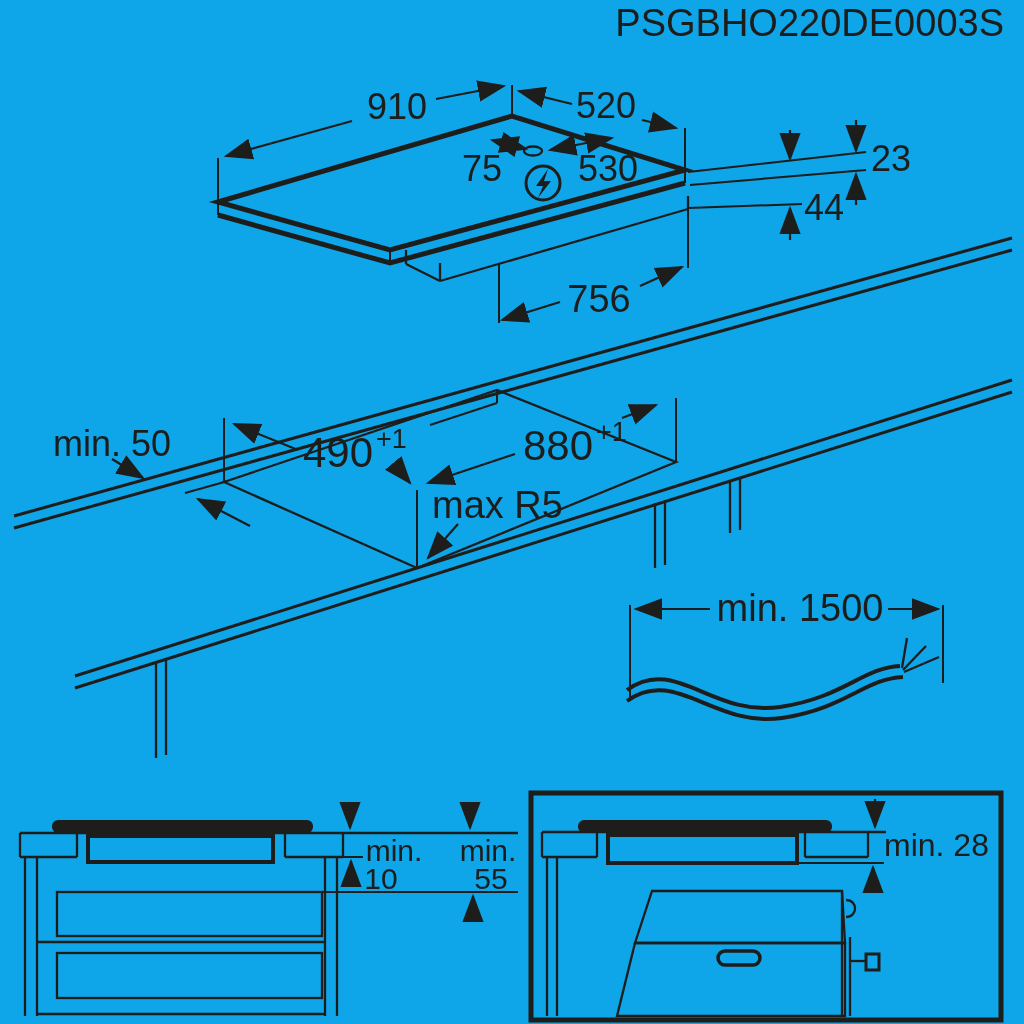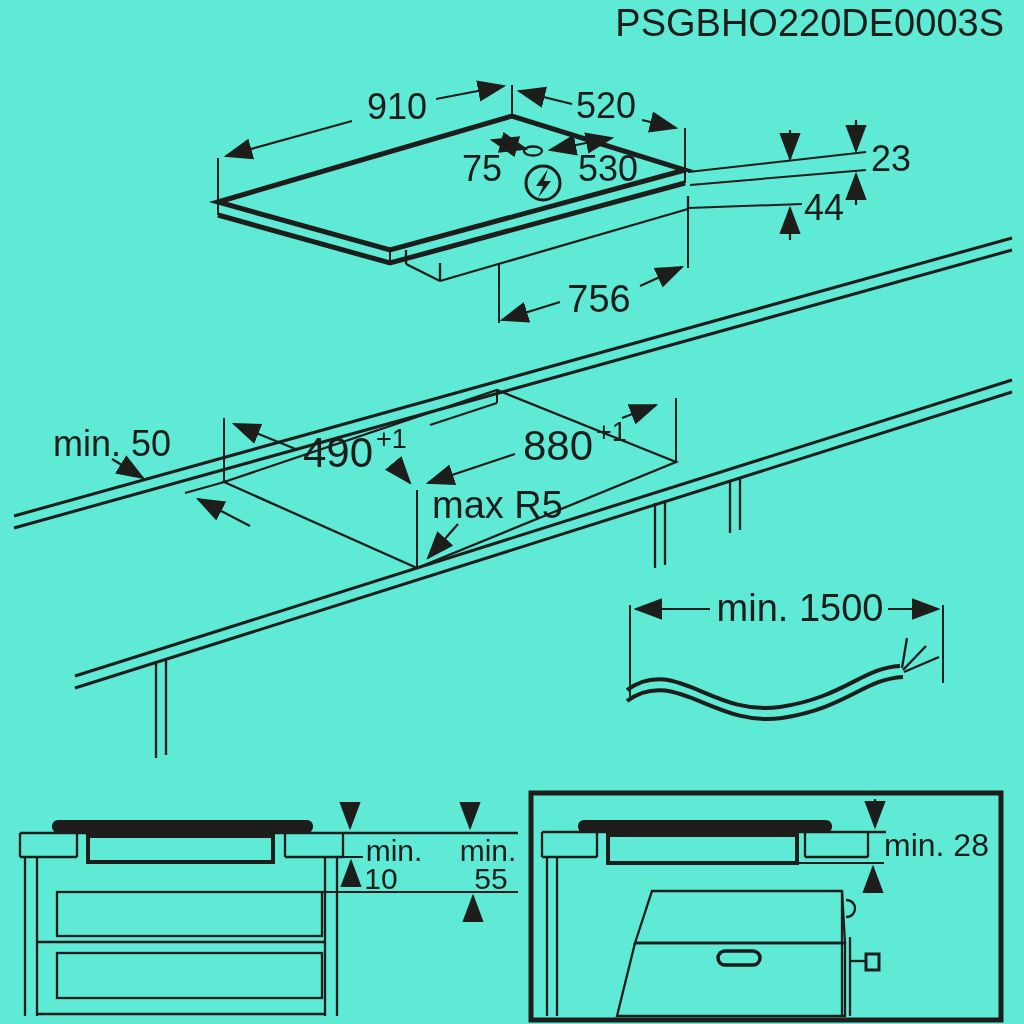--- a/index.html
+++ b/index.html
@@ -1,16 +1,16 @@
 <!DOCTYPE html>
 <html><head>
 <meta charset="utf-8">
 <style>
   html,body{margin:0;padding:0;background:#fff;}
-  .stage{width:1024px;height:1024px;position:relative;background:#5eead4;overflow:hidden;}
+  .stage{width:1024px;height:1024px;position:relative;background:#0ea5e9;overflow:hidden;}
   svg{display:block;}
   text{font-family:"Liberation Sans","DejaVu Sans",sans-serif;fill:#1d1d1b;}
   .ln{stroke:#1d1d1b;fill:none;}
   .thick{stroke-width:5;}
   .med{stroke-width:3;}
   .thin{stroke-width:2.3;}
   .hair{stroke-width:2;}
   .arrowstem{stroke:#1d1d1b;stroke-width:2.2;fill:none;}
   .blackfill{fill:#1d1d1b;stroke:none;}
 </style>

